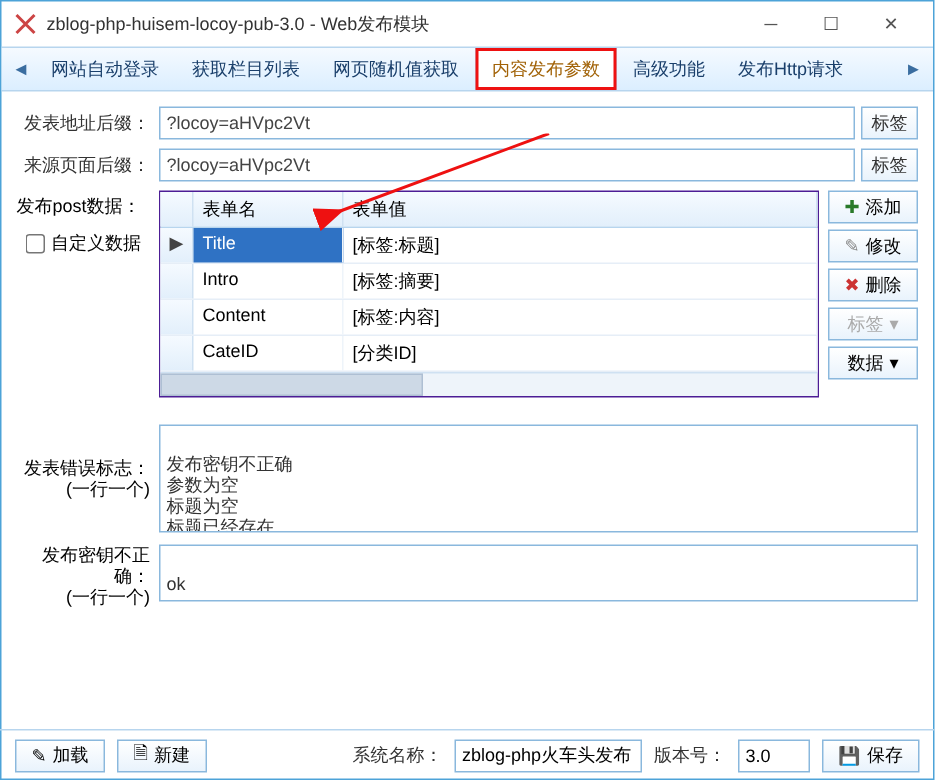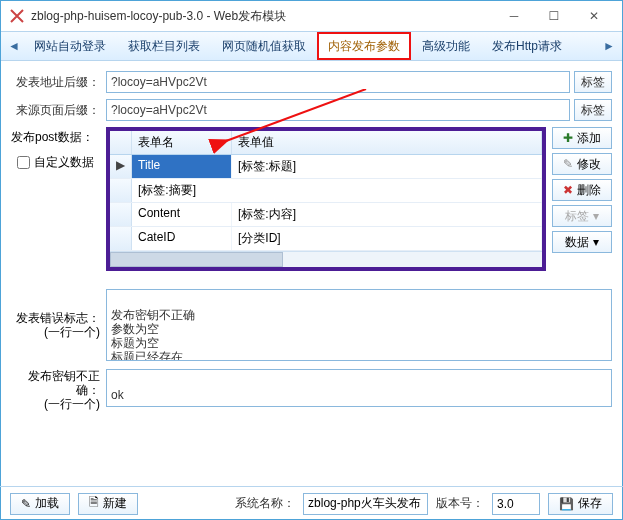--- a/index.html
+++ b/index.html
@@ -16,21 +16,21 @@
 .content{padding:10px 10px 4px 10px;position:relative}
 .row{display:flex;align-items:center;margin-bottom:6px}
 .lbl{width:95px;color:#333;text-align:right;padding-right:6px}
 .input{flex:1;height:22px;border:1px solid #8ab8dd;background:#fff;padding:0 4px;color:#444}
 .tagbtn{width:38px;height:22px;margin-left:4px;border:1px solid #8ab8dd;background:linear-gradient(#fff,#e9f3fc);text-align:center;line-height:20px;color:#333;cursor:pointer}
 .postdata{display:flex;align-items:flex-start}
 .leftcol{width:95px;padding-top:2px}
 .leftcol .lbl2{text-align:left;padding-right:6px;margin-bottom:8px}
 .chk{display:flex;align-items:center;justify-content:center;padding-right:6px}
 .chk input{margin-right:4px}
-.grid{flex:1;border:4px solid #4c1d95}
+.grid{flex:1;border:1px solid #4c1d95}
 .gridhead{display:flex;background:linear-gradient(#f5faff,#e2effb);border-bottom:1px solid #b7d5ee}
 .gridhead .gc{padding:3px 6px;border-right:1px solid #cfe1f2}
 .gc0{width:22px;background:linear-gradient(#f5faff,#e2effb)}
 .gc1{width:100px}
 .gc2{flex:1}
 .gridrow{display:flex;border-bottom:1px solid #e6eef7;background:#fff}
 .gridrow .gc{padding:3px 6px;border-right:1px solid #eef4fa}
 .gridrow .gc0{background:linear-gradient(#f5faff,#e2effb);border-right:1px solid #cfe1f2;text-align:center;color:#444}
 .gridrow.sel .gc1{background:#2f72c4;color:#fff}
 .hscroll{height:16px;background:#eef4fa;border-top:1px solid #cfe1f2;position:relative}
@@ -102,20 +102,21 @@
         <div class="gc gc2">表单值</div>
       </div>
       <div id="gridbody">
           <div class="gridrow sel">
             <div class="gc gc0">▶</div>
             <div class="gc gc1">Title</div>
             <div class="gc gc2">[标签:标题]</div>
           </div>
           <div class="gridrow">
             <div class="gc gc0"></div>
+            <div class="gc gc1">Intro</div>
             <div class="gc gc2">[标签:摘要]</div>
           </div>
           <div class="gridrow">
             <div class="gc gc0"></div>
             <div class="gc gc1">Content</div>
             <div class="gc gc2">[标签:内容]</div>
           </div>
           <div class="gridrow">
             <div class="gc gc0"></div>
             <div class="gc gc1">CateID</div>

